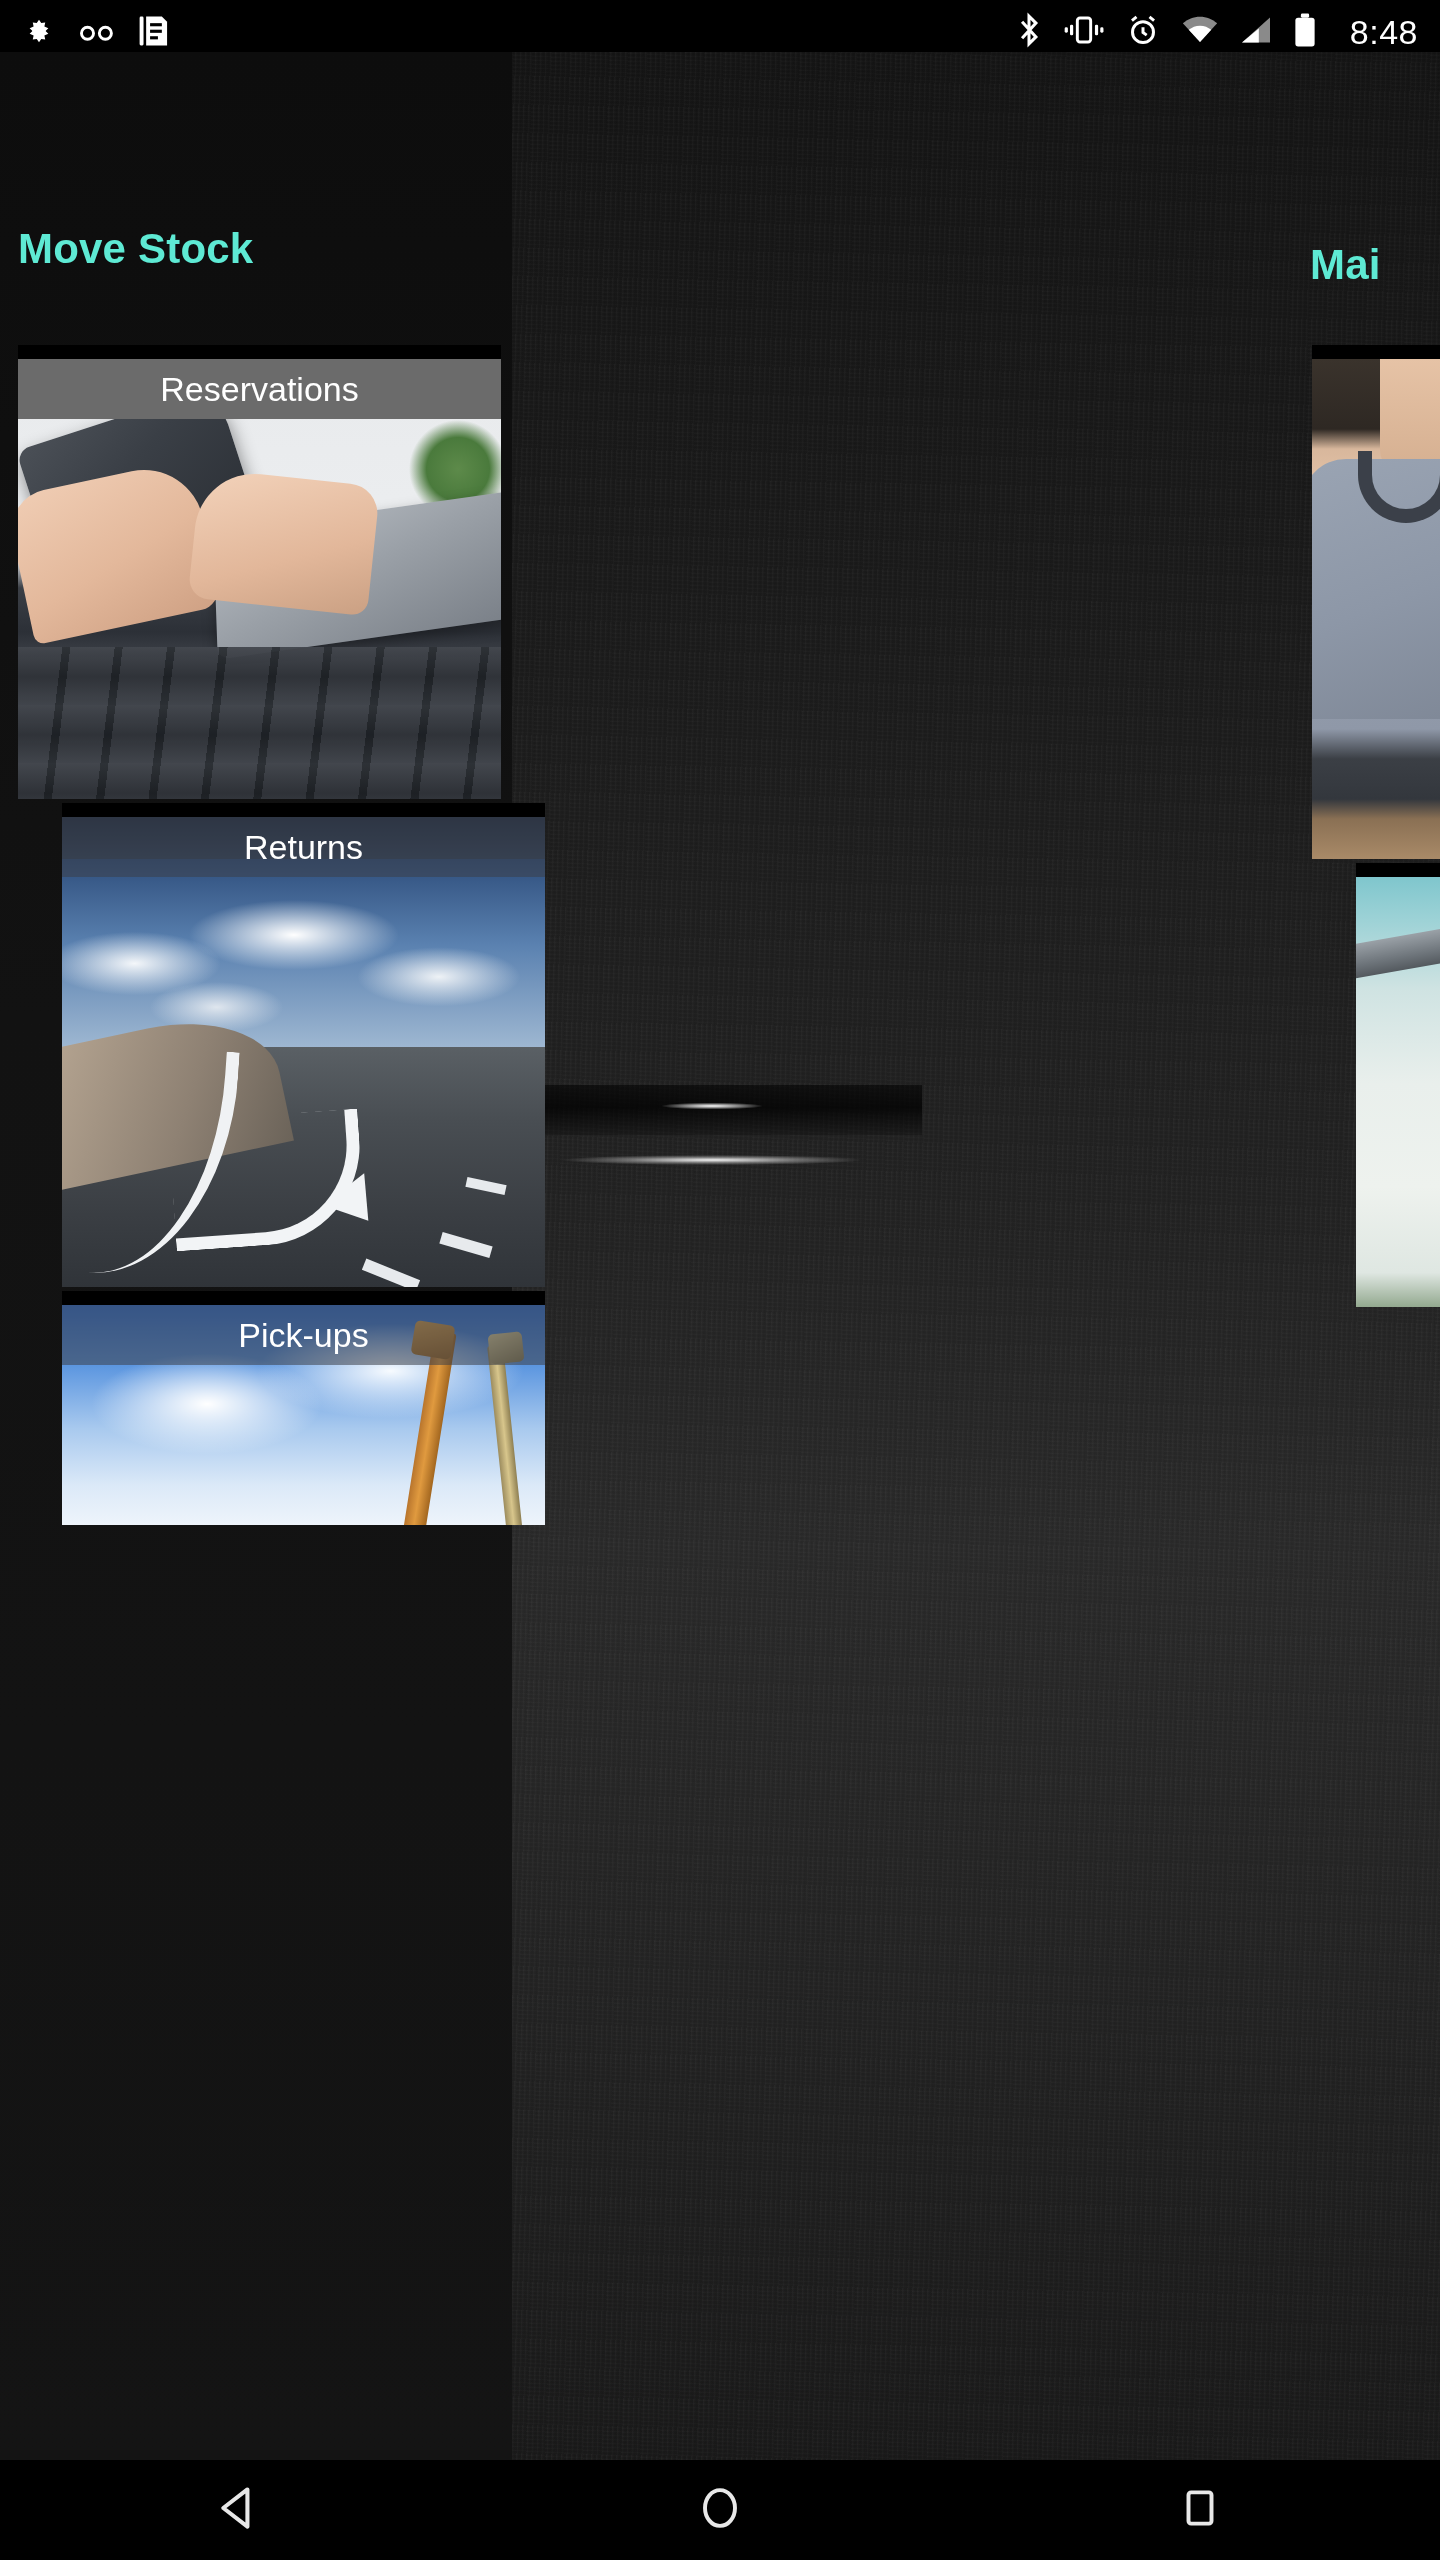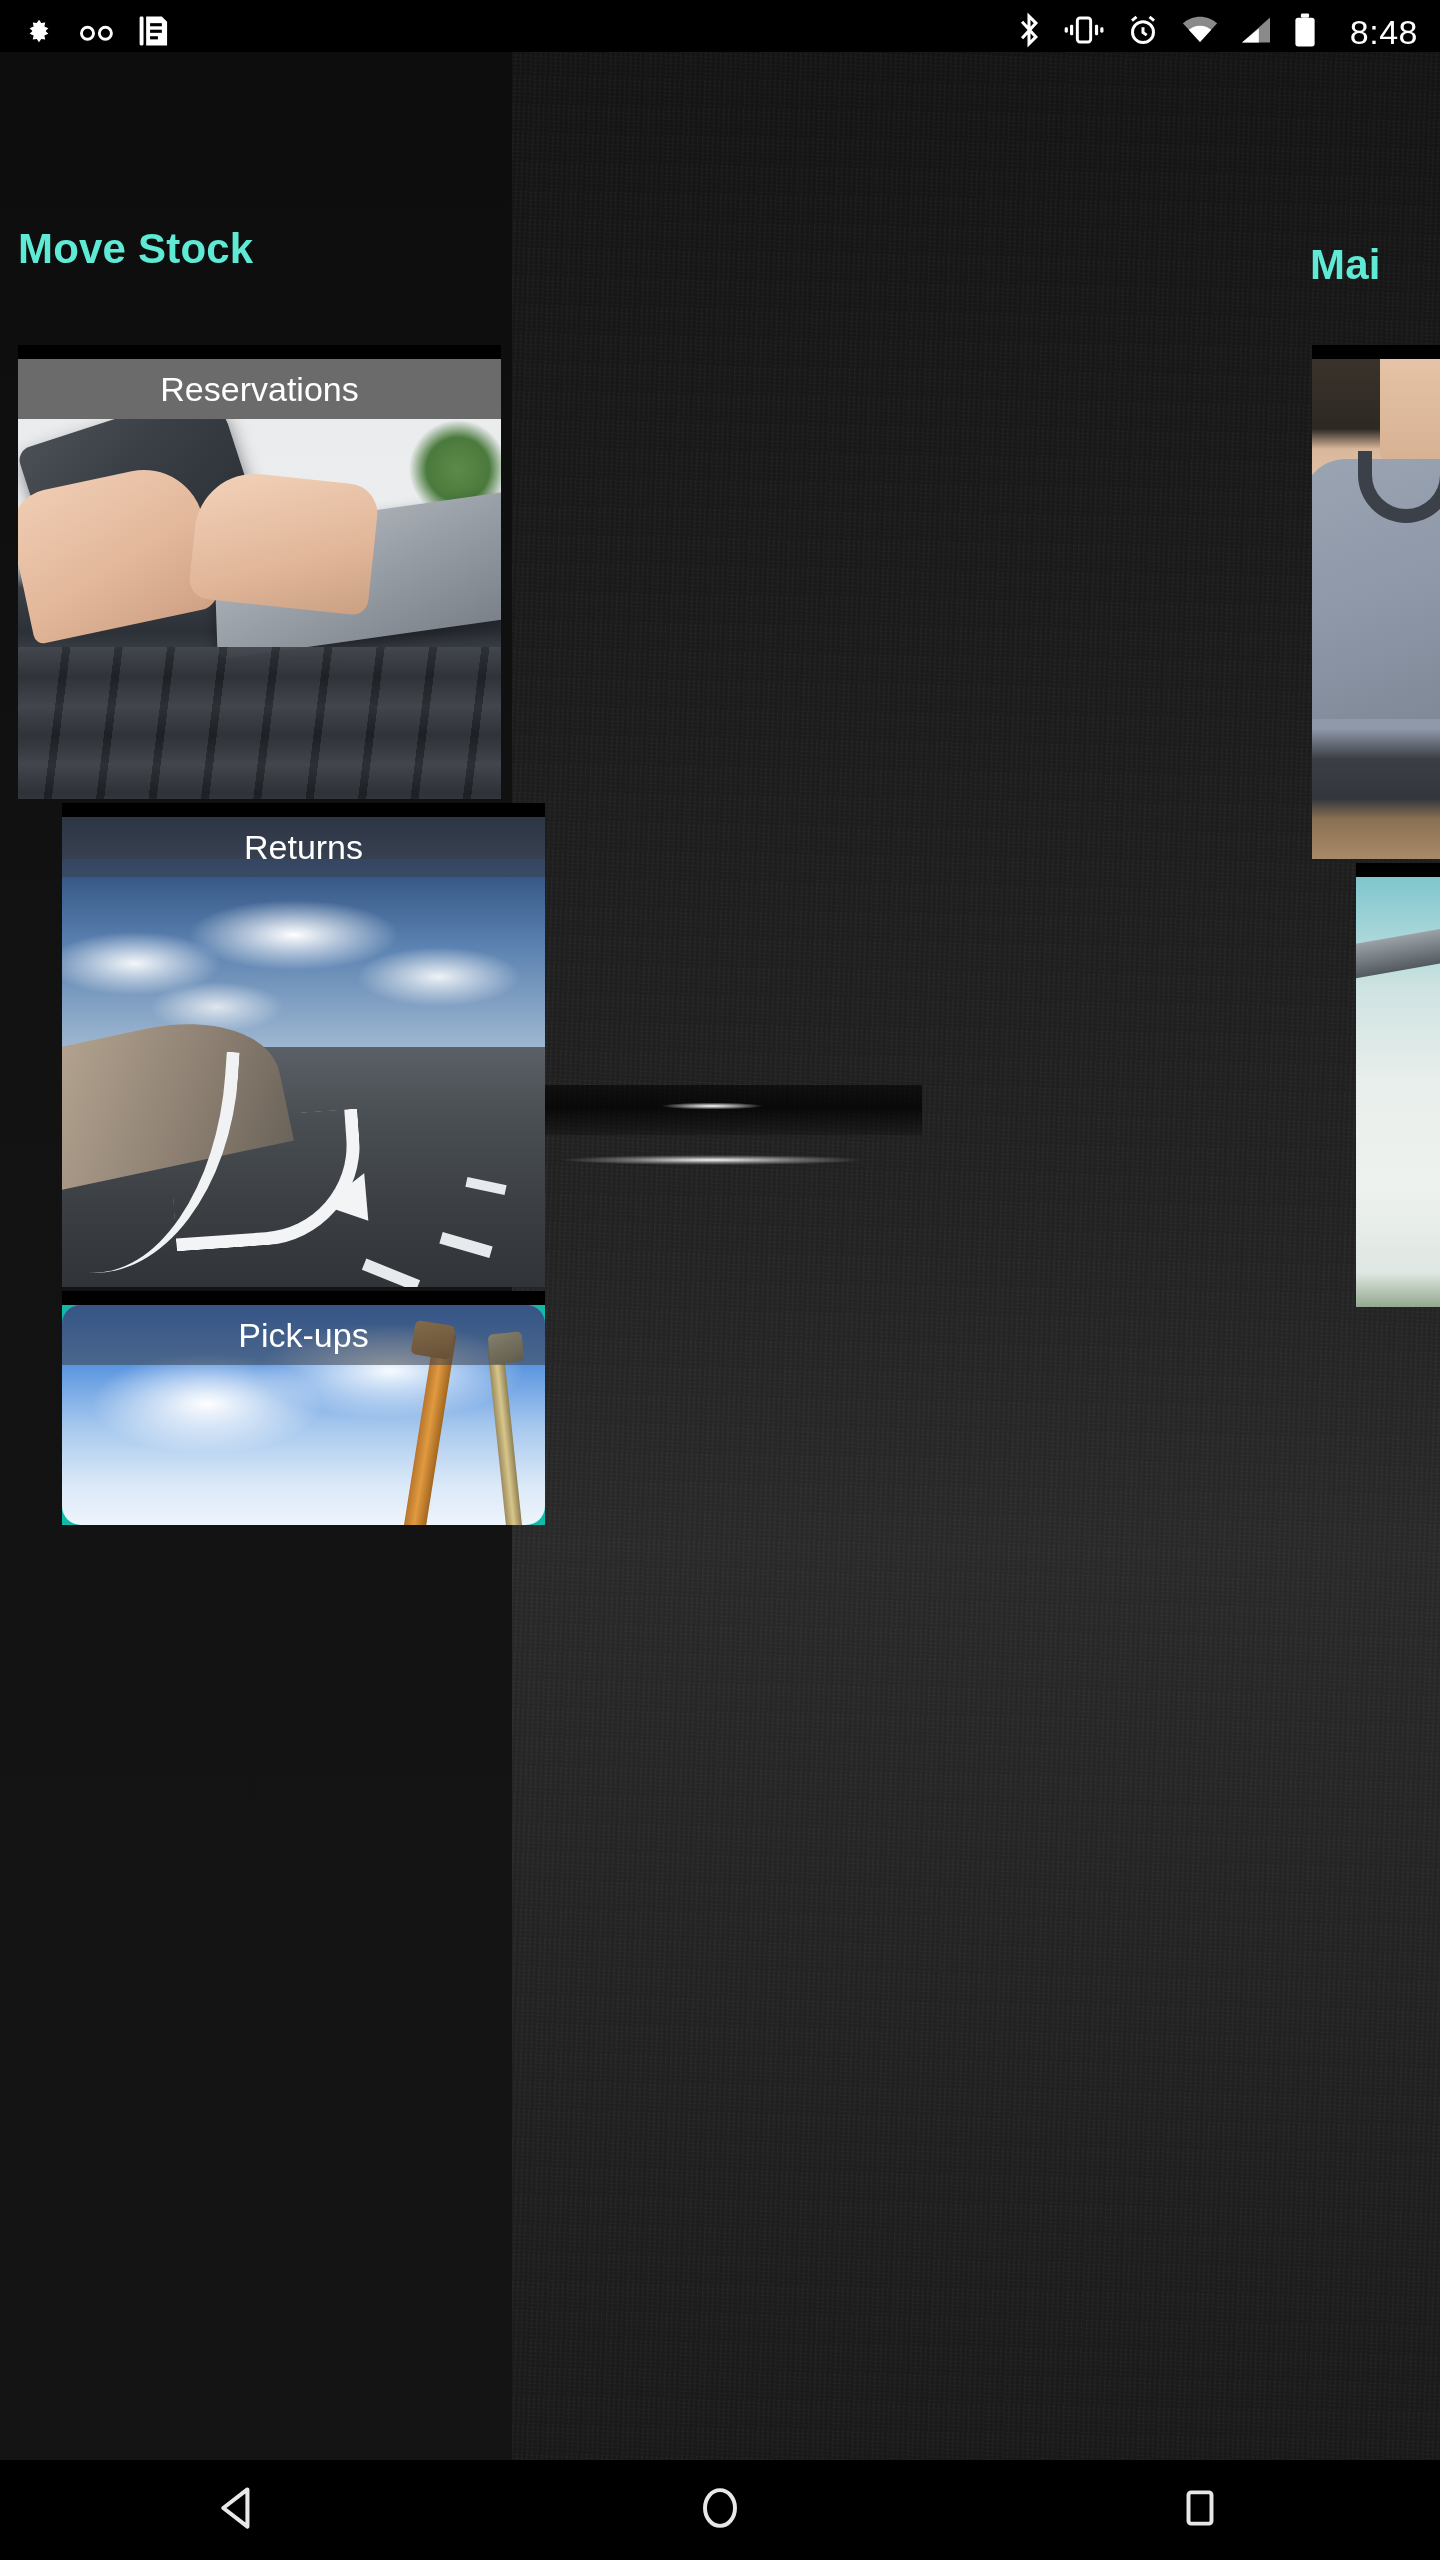--- a/index.html
+++ b/index.html
@@ -65,21 +65,21 @@
   }
   .sec-left{ left:18px; top:225px; }
   .sec-right{ left:1310px; top:241px; }
 
   
   .col{ position:absolute; z-index:15; }
   .col-left{ left:18px; top:345px; width:483px; }
   .col-right{ left:1312px; top:345px; width:128px; }
 
   
-  .card{ position:relative; width:100%; overflow:hidden; background:#14b8a6; }
+  .card{ position:relative; width:100%; overflow:hidden; background:#0c4a6e; }
   .card + .card{ margin-top:4px;margin-left:44px; }
   .card-img{ position:relative; width:100%; overflow:hidden; }
   .card-label{
     position:absolute; left:0; top:0; width:100%; z-index:5;
     color:#fff; font-size:34px; text-align:center; line-height:60px; height:60px;
     white-space:nowrap; overflow:hidden;
   }
   .lbl-solid{ background:#6b6b6b; }
   .lbl-trans{ background:rgba(60,64,72,.55); }
   .topbar-black{ height:14px; background:#000; }
@@ -167,21 +167,20 @@
   .rd-d1{ left:378px; bottom:36px; width:52px; height:12px; transform:rotate(16deg); }
   .rd-d2{ left:404px; bottom:96px; width:40px; height:10px; transform:rotate(12deg); }
   .rd-d3{ left:300px; bottom:6px; width:58px; height:12px; transform:rotate(22deg); }
 
   
   .img-crane{ height:220px; position:relative;
     background:
       radial-gradient(ellipse 160px 70px at 30% 45%,#ffffff 0%,rgba(255,255,255,0) 72%),
       radial-gradient(ellipse 180px 64px at 68% 30%,#f7fbff 0%,rgba(247,251,255,0) 74%),
       linear-gradient(180deg,#2f6fd0 0%,#5d97e0 28%,#a8c9ee 56%,#dbe9f8 82%,#eef4fb 100%);
-    border-radius: 19px;
   }
   .cr-boom{
     position:absolute; right:104px; top:26px; width:22px; height:200px;
     background:linear-gradient(90deg,#b8752d 0%,#e09a3f 45%,#a2661f 100%);
     transform:rotate(9deg); border-radius:3px;
   }
   .cr-boom2{
     position:absolute; right:32px; top:40px; width:16px; height:190px;
     background:linear-gradient(90deg,#9c8c5e 0%,#d8c68c 50%,#8e7f52 100%);
     transform:rotate(-6deg); border-radius:3px;

